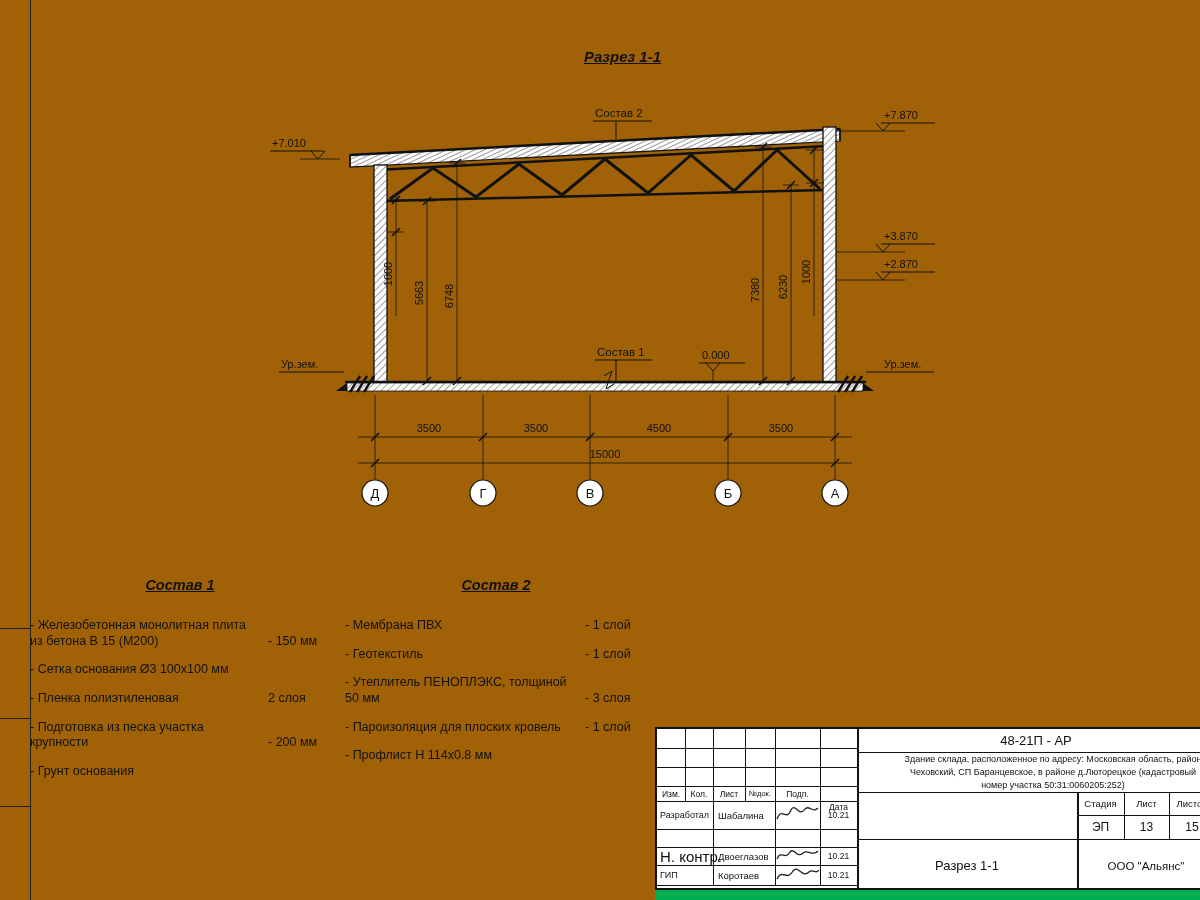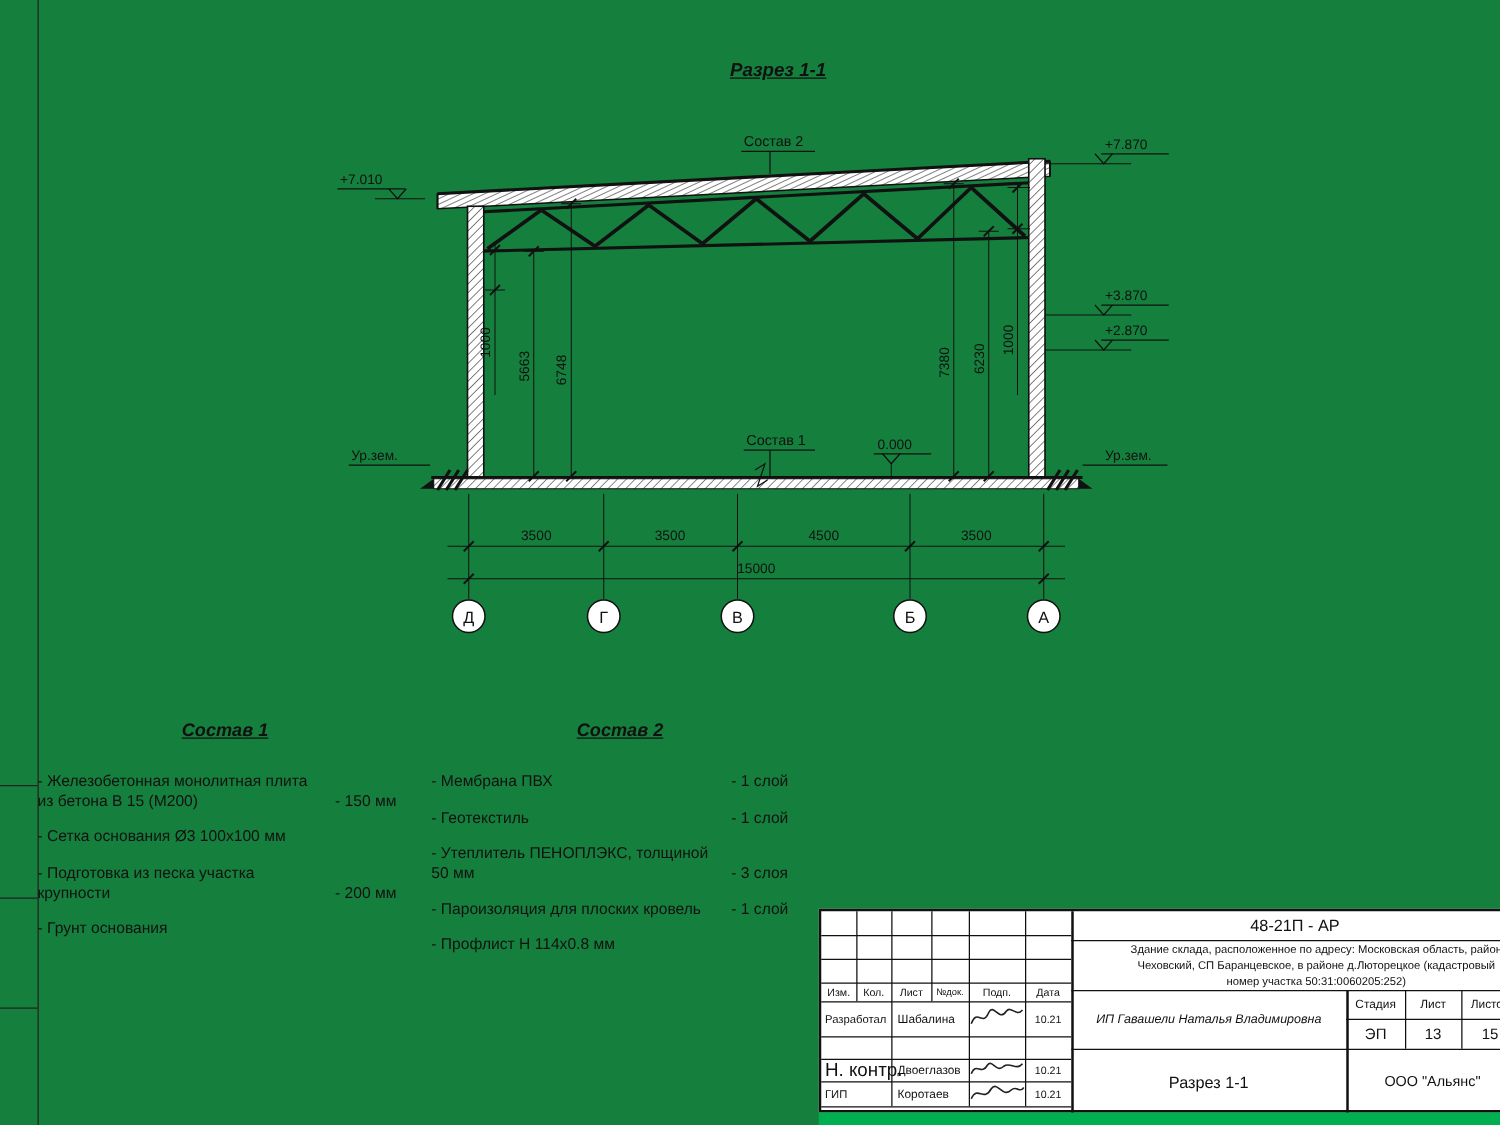--- a/index.html
+++ b/index.html
@@ -1,18 +1,18 @@
 <!DOCTYPE html>
 <html><head>
 <meta charset="utf-8">
 <style>
   *{margin:0;padding:0;box-sizing:border-box}
   html,body{background:#fff}
   body{width:1200px;height:900px;font-family:"Liberation Sans",sans-serif;color:#111}
-  .page{position:relative;width:1200px;height:900px;background:#15803d;overflow:hidden}
+  .page{position:relative;width:1200px;height:900px;background:#a16207;overflow:hidden}
   .drawing-title{position:absolute;left:565px;top:48px;width:115px;text-align:center;
     font-size:15px;font-weight:bold;font-style:italic;text-decoration:underline}
   
   .comp-block{position:absolute;font-size:12.5px;line-height:1.25}
   .comp-heading{text-align:center;font-size:14.5px;font-weight:bold;font-style:italic;
     text-decoration:underline;margin-bottom:24px}
   .comp-item{display:flex;align-items:flex-end;margin-bottom:13px}
   .comp-text{flex:1;padding-right:8px}
   .comp-value{width:62px;flex-shrink:0;white-space:nowrap}
   
@@ -215,20 +215,24 @@
     <div class="comp-heading">Состав 1</div>
     <div class="comp-item">
       <div class="comp-text">- Железобетонная  монолитная плита из бетона В 15 (М200)</div>
       <div class="comp-value">- 150 мм</div>
     </div>
     <div class="comp-item">
       <div class="comp-text">- Сетка основания Ø3 100х100 мм</div>
       <div class="comp-value"></div>
     </div>
     <div class="comp-item">
+      <div class="comp-text">- Пленка полиэтиленовая</div>
+      <div class="comp-value">2 слоя</div>
+    </div>
+    <div class="comp-item">
       <div class="comp-text">- Подготовка из песка участка крупности</div>
       <div class="comp-value">- 200 мм</div>
     </div>
     <div class="comp-item">
       <div class="comp-text">- Грунт основания</div>
       <div class="comp-value"></div>
     </div>
   </div>
 
   <div class="comp-block" style="left:345px;top:576px;width:302px">
@@ -278,21 +282,21 @@
     <div class="hl" style="left:200px;top:110px;width:392px"></div>
     <div class="vl" style="left:420px;top:63px;height:100px;width:2px"></div>
     <div class="vl" style="left:467px;top:63px;height:47px"></div>
     <div class="vl" style="left:512px;top:63px;height:47px"></div>
 
     <div class="cell" style="left:0;top:57px;width:28px;height:15px;font-size:8.5px">Изм.</div>
     <div class="cell" style="left:28px;top:57px;width:28px;height:15px;font-size:8.5px">Кол.</div>
     <div class="cell" style="left:56px;top:57px;width:32px;height:15px;font-size:8.5px">Лист</div>
     <div class="cell" style="left:88px;top:57px;width:30px;height:15px;font-size:7.5px">№док.</div>
     <div class="cell" style="left:118px;top:57px;width:45px;height:15px;font-size:8.5px">Подп.</div>
-    <div class="cell" style="left:163px;top:57px;width:37px;height:15px;font-size:8.5px">Дата</div>
+    <div class="cell" style="left:163px;top:70px;width:37px;height:15px;font-size:8.5px">Дата</div>
 
     <div class="cell left" style="left:0;top:72px;width:56px;height:28px;font-size:9px">Разработал</div>
     <div class="cell left" style="left:58px;top:72px;width:60px;height:28px;font-size:9.5px">Шабалина</div>
     <svg width="45" height="24" style="position:absolute;left:118px;top:74px">
       <path d="M2,16 C7,3 11,19 16,7 C20,-1 24,15 30,6 C34,1 38,11 43,5" fill="none" stroke="#222" stroke-width="1.3"></path>
     </svg>
     <div class="cell" style="left:163px;top:72px;width:37px;height:28px;font-size:8.5px">10.21</div>
 
     <div class="cell left" style="left:0;top:118px;width:56px;height:18px;font-size:15px">Н. контр.</div>
     <div class="cell left" style="left:58px;top:118px;width:60px;height:18px;font-size:9.5px">Двоеглазов</div>
@@ -307,21 +311,20 @@
       <path d="M2,13 C7,2 12,16 18,5 C23,-2 27,13 34,6 C38,2 41,9 44,4" fill="none" stroke="#222" stroke-width="1.3"></path>
     </svg>
     <div class="cell" style="left:163px;top:136px;width:37px;height:20px;font-size:8.5px">10.21</div>
 
     <div class="cell" style="left:200px;top:0;width:358px;height:23px;font-size:13px">48-21П - АР</div>
     <div class="desc-cell" style="left:200px;top:24px;width:392px;height:39px">
       <div>Здание склада, расположенное по адресу: Московская область, район</div>
       <div>Чеховский, СП Баранцевское, в районе д.Люторецкое  (кадастровый</div>
       <div>номер участка 50:31:0060205:252)</div>
     </div>
-    <div class="cell" style="left:200px;top:63px;width:220px;height:47px;font-size:10px;font-style:italic">ИП Гавашели Наталья Владимировна</div>
 
     <div class="cell" style="left:420px;top:63px;width:47px;height:23px;font-size:9.5px">Стадия</div>
     <div class="cell" style="left:467px;top:63px;width:45px;height:23px;font-size:9.5px">Лист</div>
     <div class="cell" style="left:512px;top:63px;width:46px;height:23px;font-size:9.5px">Листов</div>
     <div class="cell" style="left:420px;top:86px;width:47px;height:24px;font-size:12px">ЭП</div>
     <div class="cell" style="left:467px;top:86px;width:45px;height:24px;font-size:12px">13</div>
     <div class="cell" style="left:512px;top:86px;width:46px;height:24px;font-size:12px">15</div>
 
     <div class="cell" style="left:200px;top:110px;width:220px;height:53px;font-size:13px">Разрез 1-1</div>
     <div class="cell" style="left:420px;top:110px;width:138px;height:53px;font-size:11.5px">ООО "Альянс"</div>

